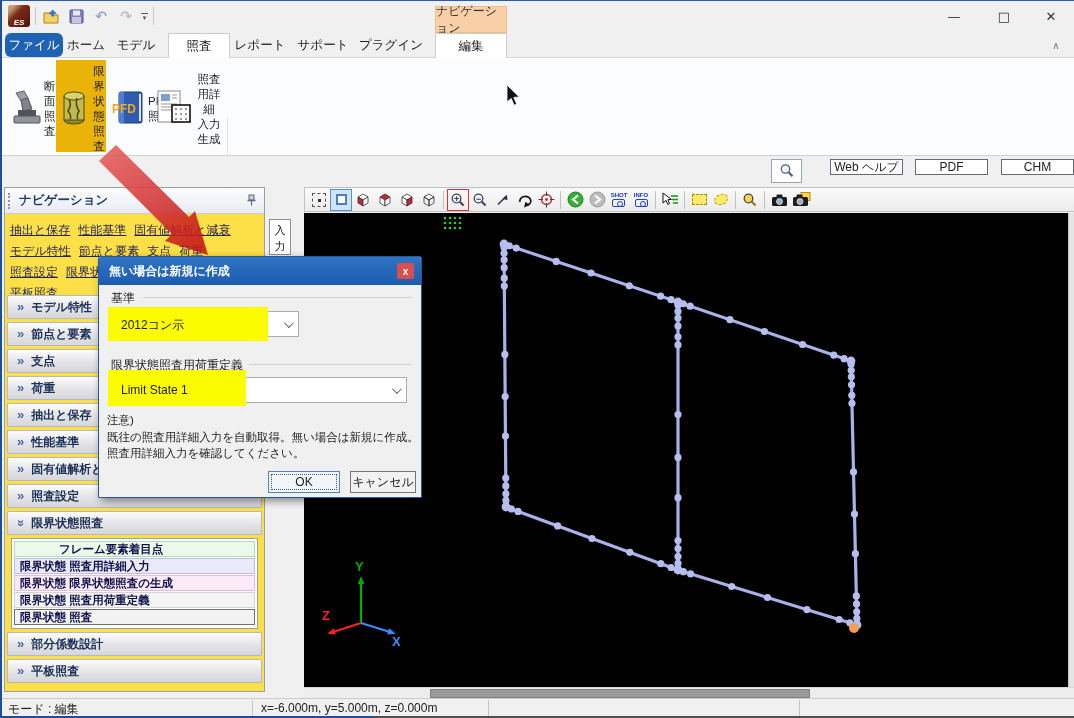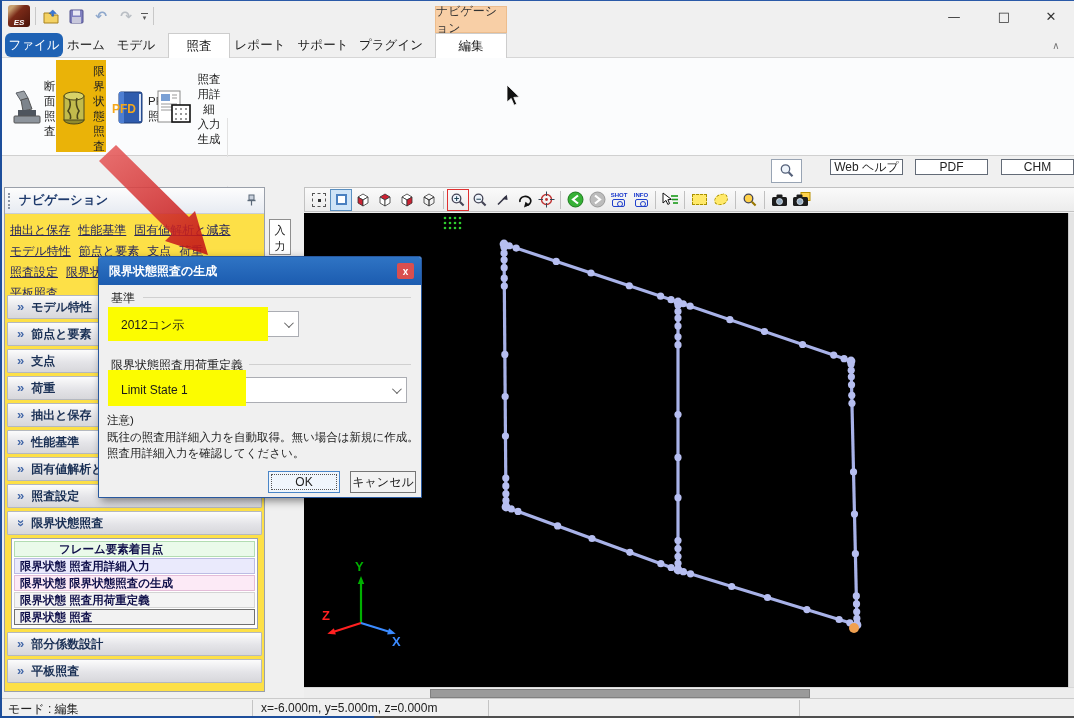--- a/index.html
+++ b/index.html
@@ -599,21 +599,21 @@
     <defs>
       <linearGradient id="agrad" x1="0" y1="0" x2=".7" y2="1">
         <stop offset="0" id="agrad-s0" stop-color="#e86060"></stop>
           <stop offset="1" id="agrad-s1" stop-color="#c51818"></stop>
       </linearGradient>
     </defs>
     <polygon id="arrow-poly" points="97,160 114,144 187,216 193,210 206,254 163,240 170,233" fill="url(#agrad)" opacity="0.88"></polygon>
   </svg>
 
   <div class="dialog">
-    <div class="dlg-title">限界状態照査の生成</div>
+    <div class="dlg-title">無い場合は新規に作成</div>
     <div class="dlg-x">x</div>
 
     <div class="dlg-lbl" style="left:12px;top:33px;">基準</div>
     <div class="dlg-rule" style="left:44px;top:40px;width:268px;"></div>
     <div class="combo" style="left:14px;top:54px;width:186px;">
       <span class="combo-arrow"></span>
     </div>
     <div class="hl-mark" style="left:9px;top:50px;width:160px;height:34px;"></div>
     <span class="combo-text" style="left:22px;top:60px;">2012コン示</span>
 

